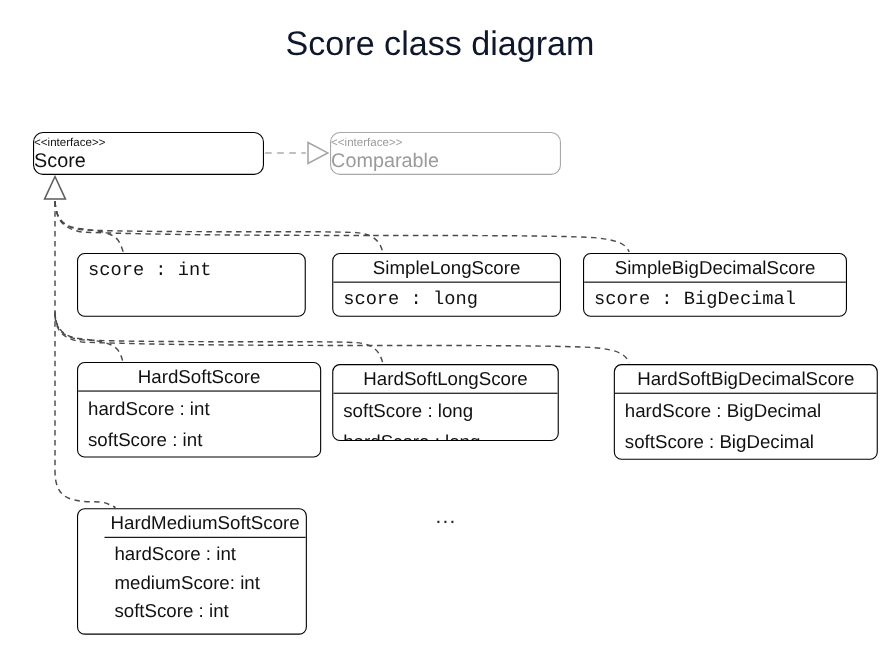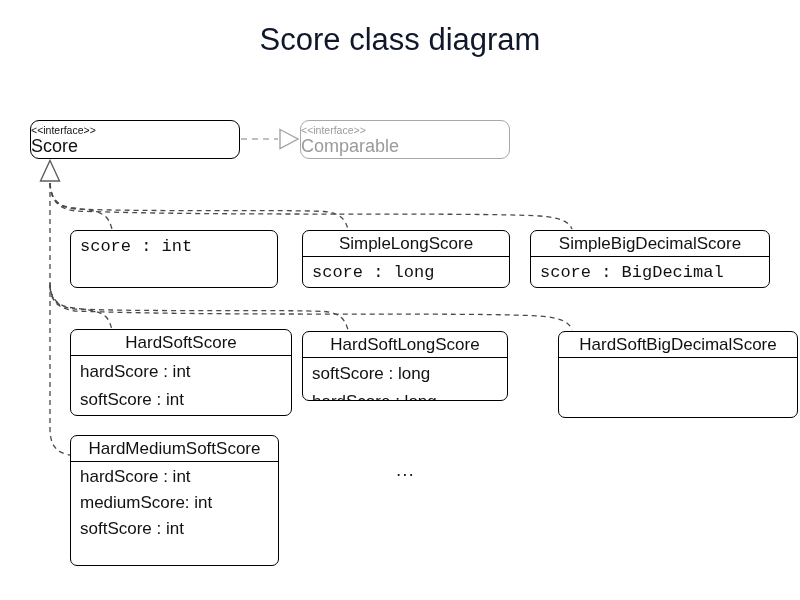--- a/index.html
+++ b/index.html
@@ -147,23 +147,27 @@
   <div class="class-box lh2" style="left:302px; top:331px; width:206px; height:70px;">
     <div class="class-title">HardSoftLongScore</div>
     <div class="class-attrs">
       <div class="attr-line">softScore : long</div>
       <div class="attr-line">hardScore : long</div>
     </div>
   </div>
 
   <div class="class-box lh2" style="left:530px; top:331px; width:240px; height:87px;margin-left:28px;">
     <div class="class-title">HardSoftBigDecimalScore</div>
+    <div class="class-attrs">
+      <div class="attr-line">hardScore : BigDecimal</div>
+      <div class="attr-line">softScore : BigDecimal</div>
+    </div>
   </div>
 
-  <div class="class-box lh3" style="left:70px; top:435px; width:209px; height:131px;">
+  <div class="class-box lh3" style="left:70px; top:462px; width:209px; height:115px;padding-left:24px;">
     <div class="class-title">HardMediumSoftScore</div>
     <div class="class-attrs">
       <div class="attr-line">hardScore : int</div>
       <div class="attr-line">mediumScore: int</div>
       <div class="attr-line">softScore : int</div>
     </div>
   </div>
 
   <div class="ellipsis">...</div>
 

